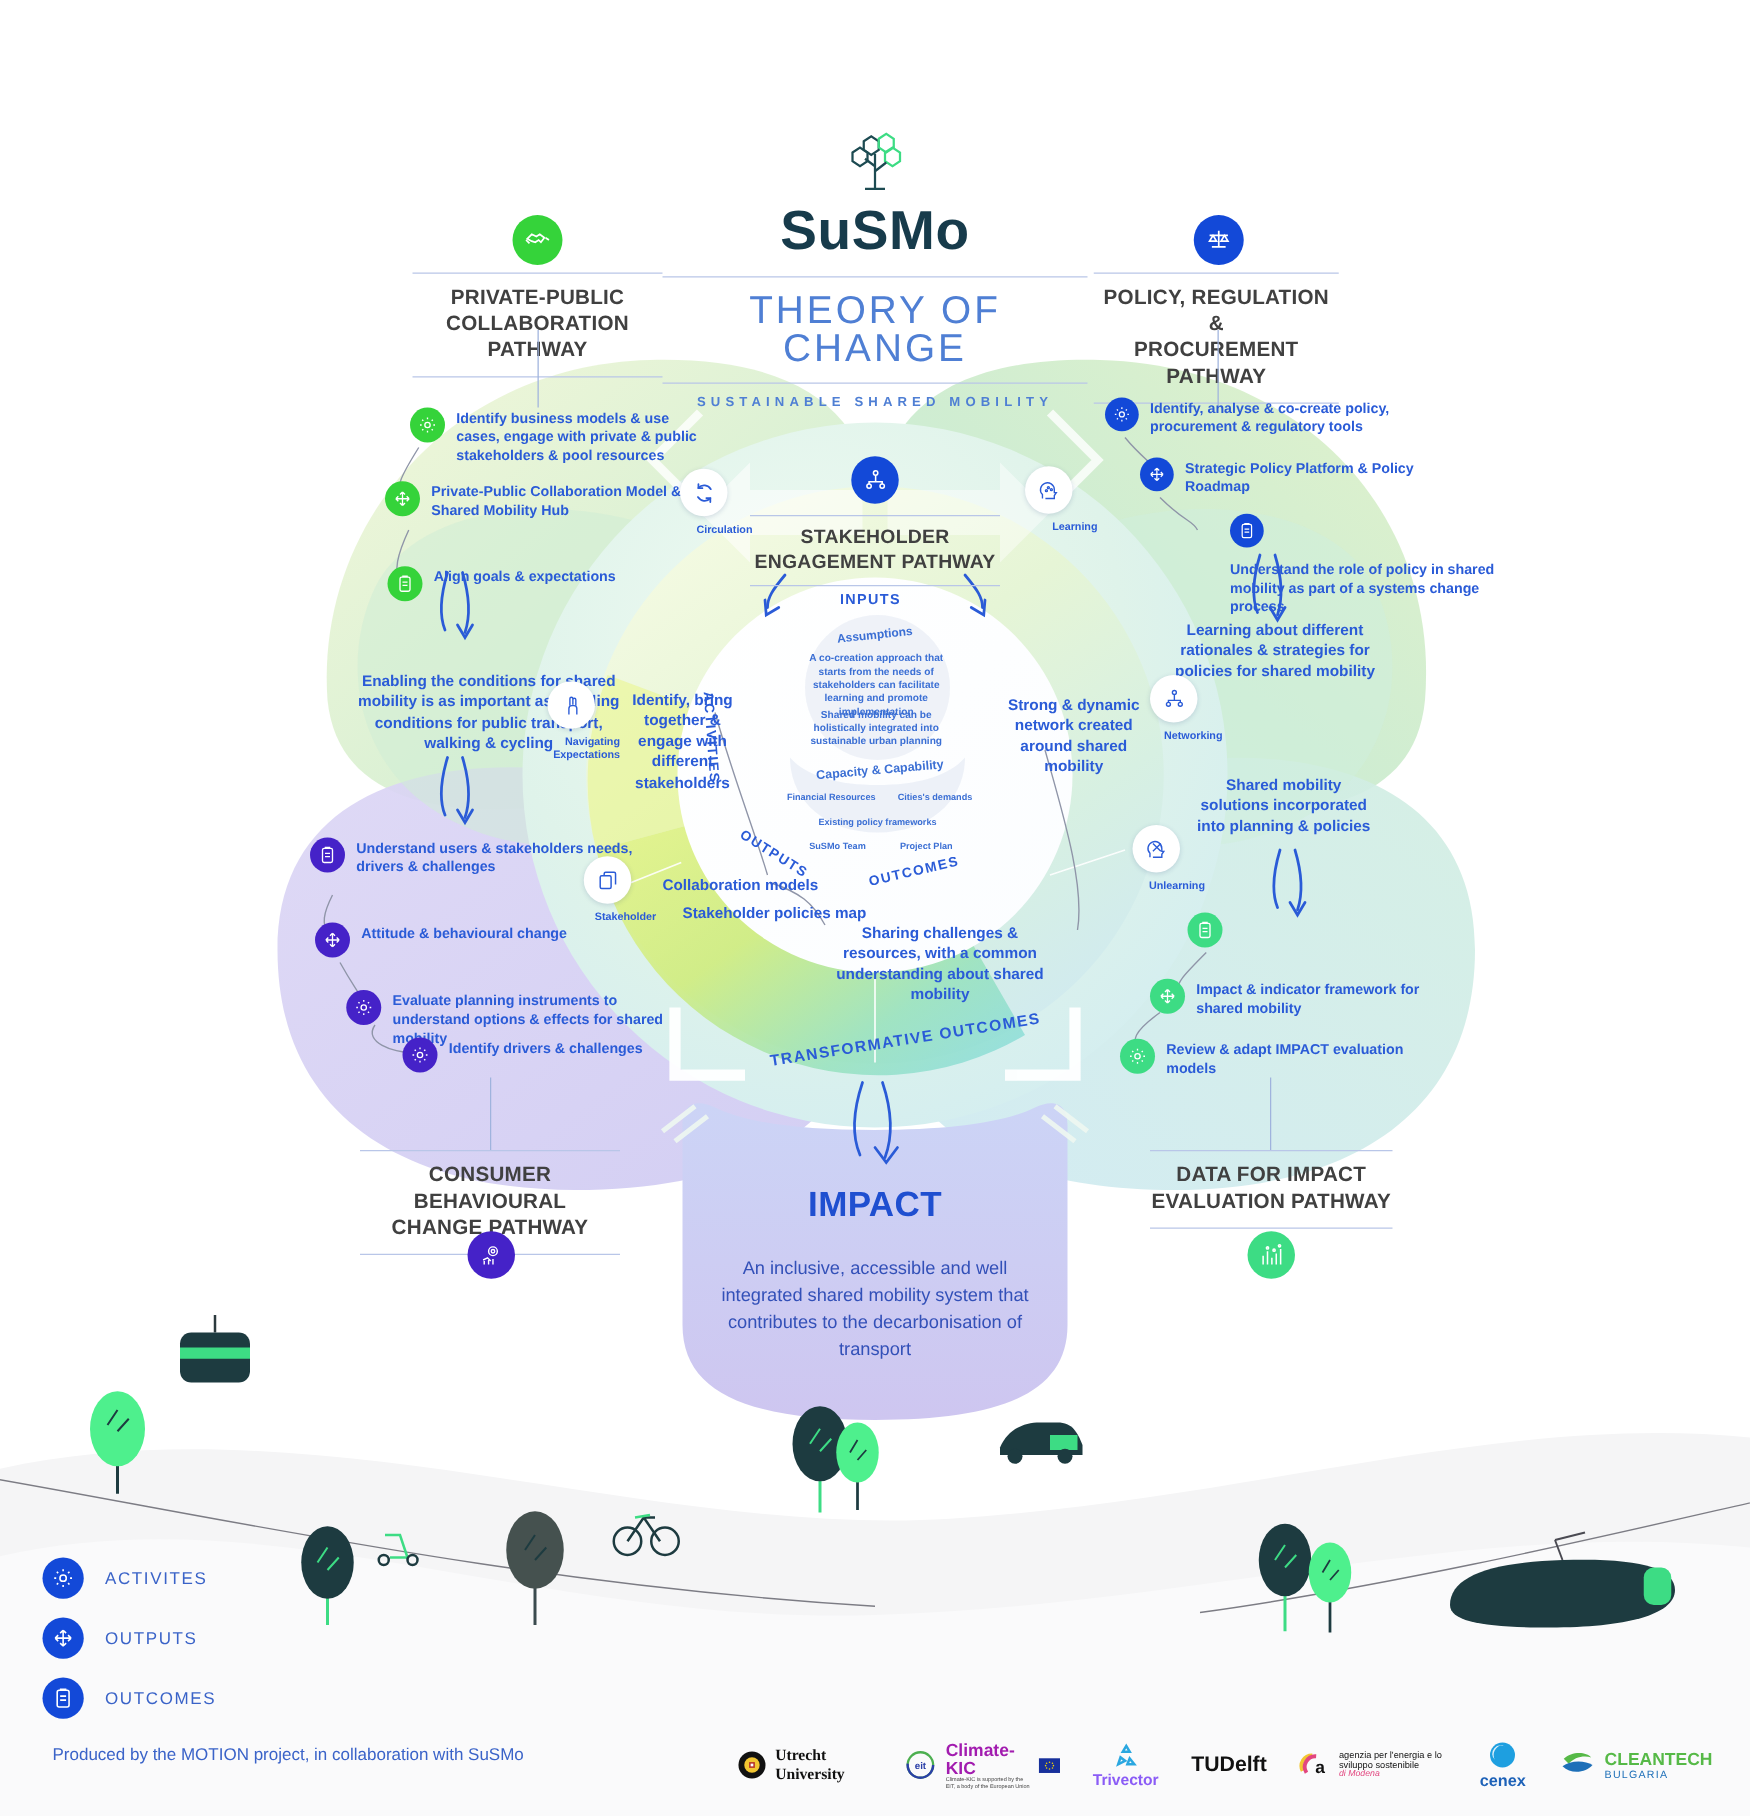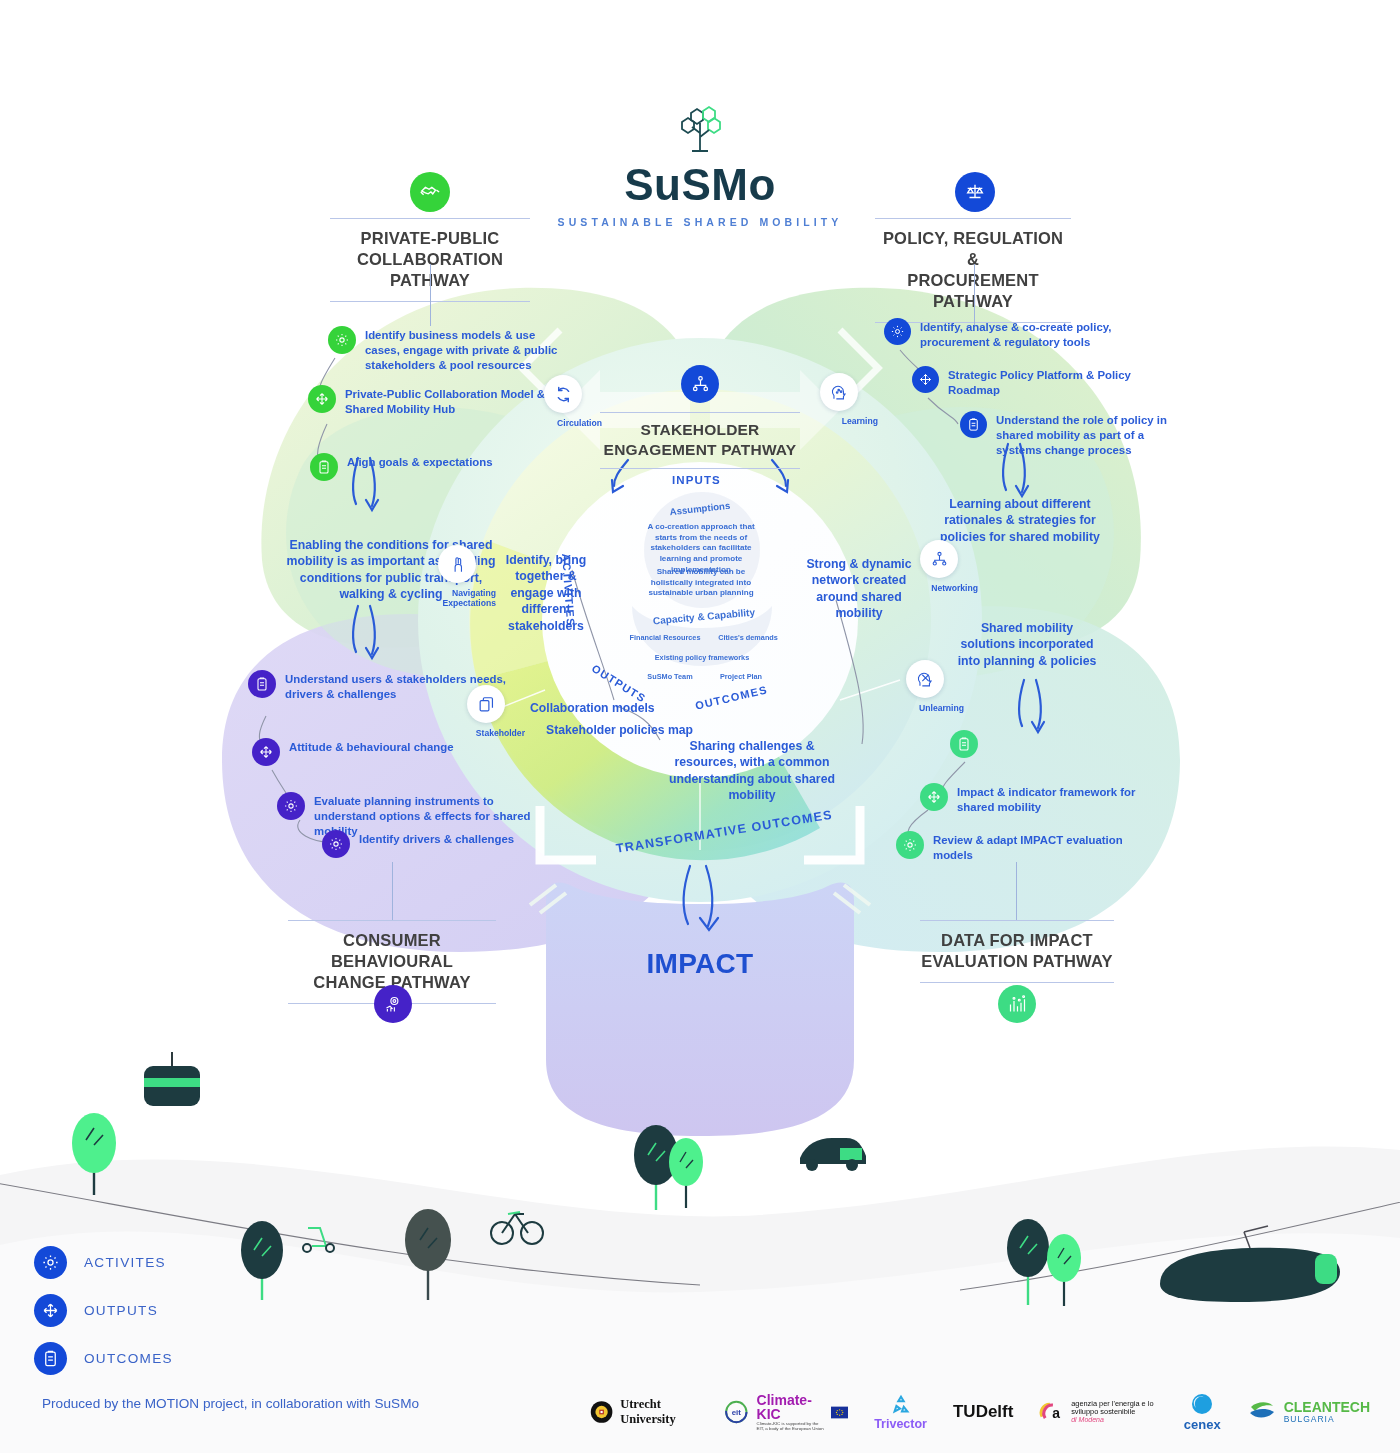--- a/index.html
+++ b/index.html
@@ -294,20 +294,23 @@
       </g>
       <g fill="none" stroke="#3ddc84" stroke-width="1.8">
         <path d="M33,6 L39,2 L45,6 L45,13 L39,17 L33,13 Z"></path>
         <path d="M38,17 L44,13 L50,17 L50,24 L44,28 L38,24 Z"></path>
       </g>
       <g fill="none" stroke="#1d4b52" stroke-width="1.8">
         <path d="M30,18 L30,46 M30,28 L22,22 M30,32 L39,25 M22,46 L38,46"></path>
       </g>
     </svg>
     <div id="brand">SuSMo</div>
+    <div id="toc-wrap">
+      <div id="toc">THEORY OF CHANGE</div>
+    </div>
     <div id="tagline">SUSTAINABLE SHARED MOBILITY</div>
   </div>
 
   <div class="badge abs" style="left:410px;top:172px;width:40px;height:40px;background:#35d33a;">
     <svg width="22" height="22" viewBox="0 0 24 24" fill="none" stroke="#fff" stroke-width="1.5">
         <path d="M3 11l4-4 4 2 3-2 4 3-3 4-2-2-3 2-3-1z"></path>
         <path d="M2 12l3 3M19 10l3 2"></path>
       </svg>
   </div>
   <div class="pathway-head abs" style="left:330px;top:218px;width:200px;">
@@ -410,21 +413,21 @@
     <span class="txt">Identify, analyse &amp; co-create policy, procurement &amp; regulatory tools</span>
   </div>
   <div class="node" style="left:912px;top:366px;width:230px;">
     <span class="dot" style="width:27px;height:27px;background:#1349d8;">
       <svg width="15" height="15" viewBox="0 0 24 24" fill="none" stroke="#fff" stroke-width="1.6">
           <path d="M12 4v16M12 4l-3 3M12 4l3 3M12 20l-3-3M12 20l3-3M4 12h16M4 12l3-3M4 12l3 3M20 12l-3-3M20 12l-3 3"></path>
         </svg>
     </span>
     <span class="txt">Strategic Policy Platform &amp; Policy Roadmap</span>
   </div>
-  <div class="node" style="left:960px;top:411px;width:220px;">
+  <div class="node" style="left:984px;top:411px;width:220px;flex-direction:column;">
     <span class="dot" style="width:27px;height:27px;background:#1349d8;">
       <svg width="15" height="15" viewBox="0 0 24 24" fill="none" stroke="#fff" stroke-width="1.6">
           <rect x="6" y="4" width="12" height="17" rx="2"></rect>
           <path d="M9.5 4V3h5v1M9 10h6M9 14h6"></path>
         </svg>
     </span>
     <span class="txt">Understand the role of policy in shared mobility as part of a systems change process</span>
   </div>
   <div class="free c" style="left:930px;top:496px;width:180px;">Learning about different rationales &amp; strategies for policies for shared mobility</div>
 
@@ -573,20 +576,21 @@
   <div class="core-h" style="left:628px;top:672px;width:84px;font-size:7.3px;">SuSMo Team</div>
   <div class="core-h" style="left:700px;top:672px;width:82px;font-size:7.3px;">Project Plan</div>
 
   <div class="free c" style="left:498px;top:552px;width:96px;">Identify, bring together &amp; engage with different stakeholders</div>
   <div class="free c" style="left:806px;top:556px;width:106px;">Strong &amp; dynamic network created around shared mobility</div>
   <div class="free" style="left:530px;top:700px;width:170px;font-size:12.2px;">Collaboration models</div>
   <div class="free" style="left:546px;top:722px;width:190px;font-size:12.2px;">Stakeholder policies map</div>
   <div class="free c" style="left:666px;top:738px;width:172px;">Sharing challenges &amp; resources, with a common understanding about shared mobility</div>
 
   <div id="impact-ttl">IMPACT</div>
+  <div id="impact-txt">An inclusive, accessible and well integrated shared mobility system that contributes to the decarbonisation of transport</div>
 
   <div id="legend">
     <div class="leg">
       <span class="d">
         <svg width="19" height="19" viewBox="0 0 24 24" fill="none" stroke="#fff" stroke-width="1.6">
             <circle cx="12" cy="12" r="3.2"></circle>
             <path d="M12 3v2M12 19v2M3 12h2M19 12h2M5.6 5.6l1.4 1.4M17 17l1.4 1.4M18.4 5.6L17 7M7 17l-1.4 1.4"></path>
           </svg>
       </span>
       <span class="t">ACTIVITES</span>

